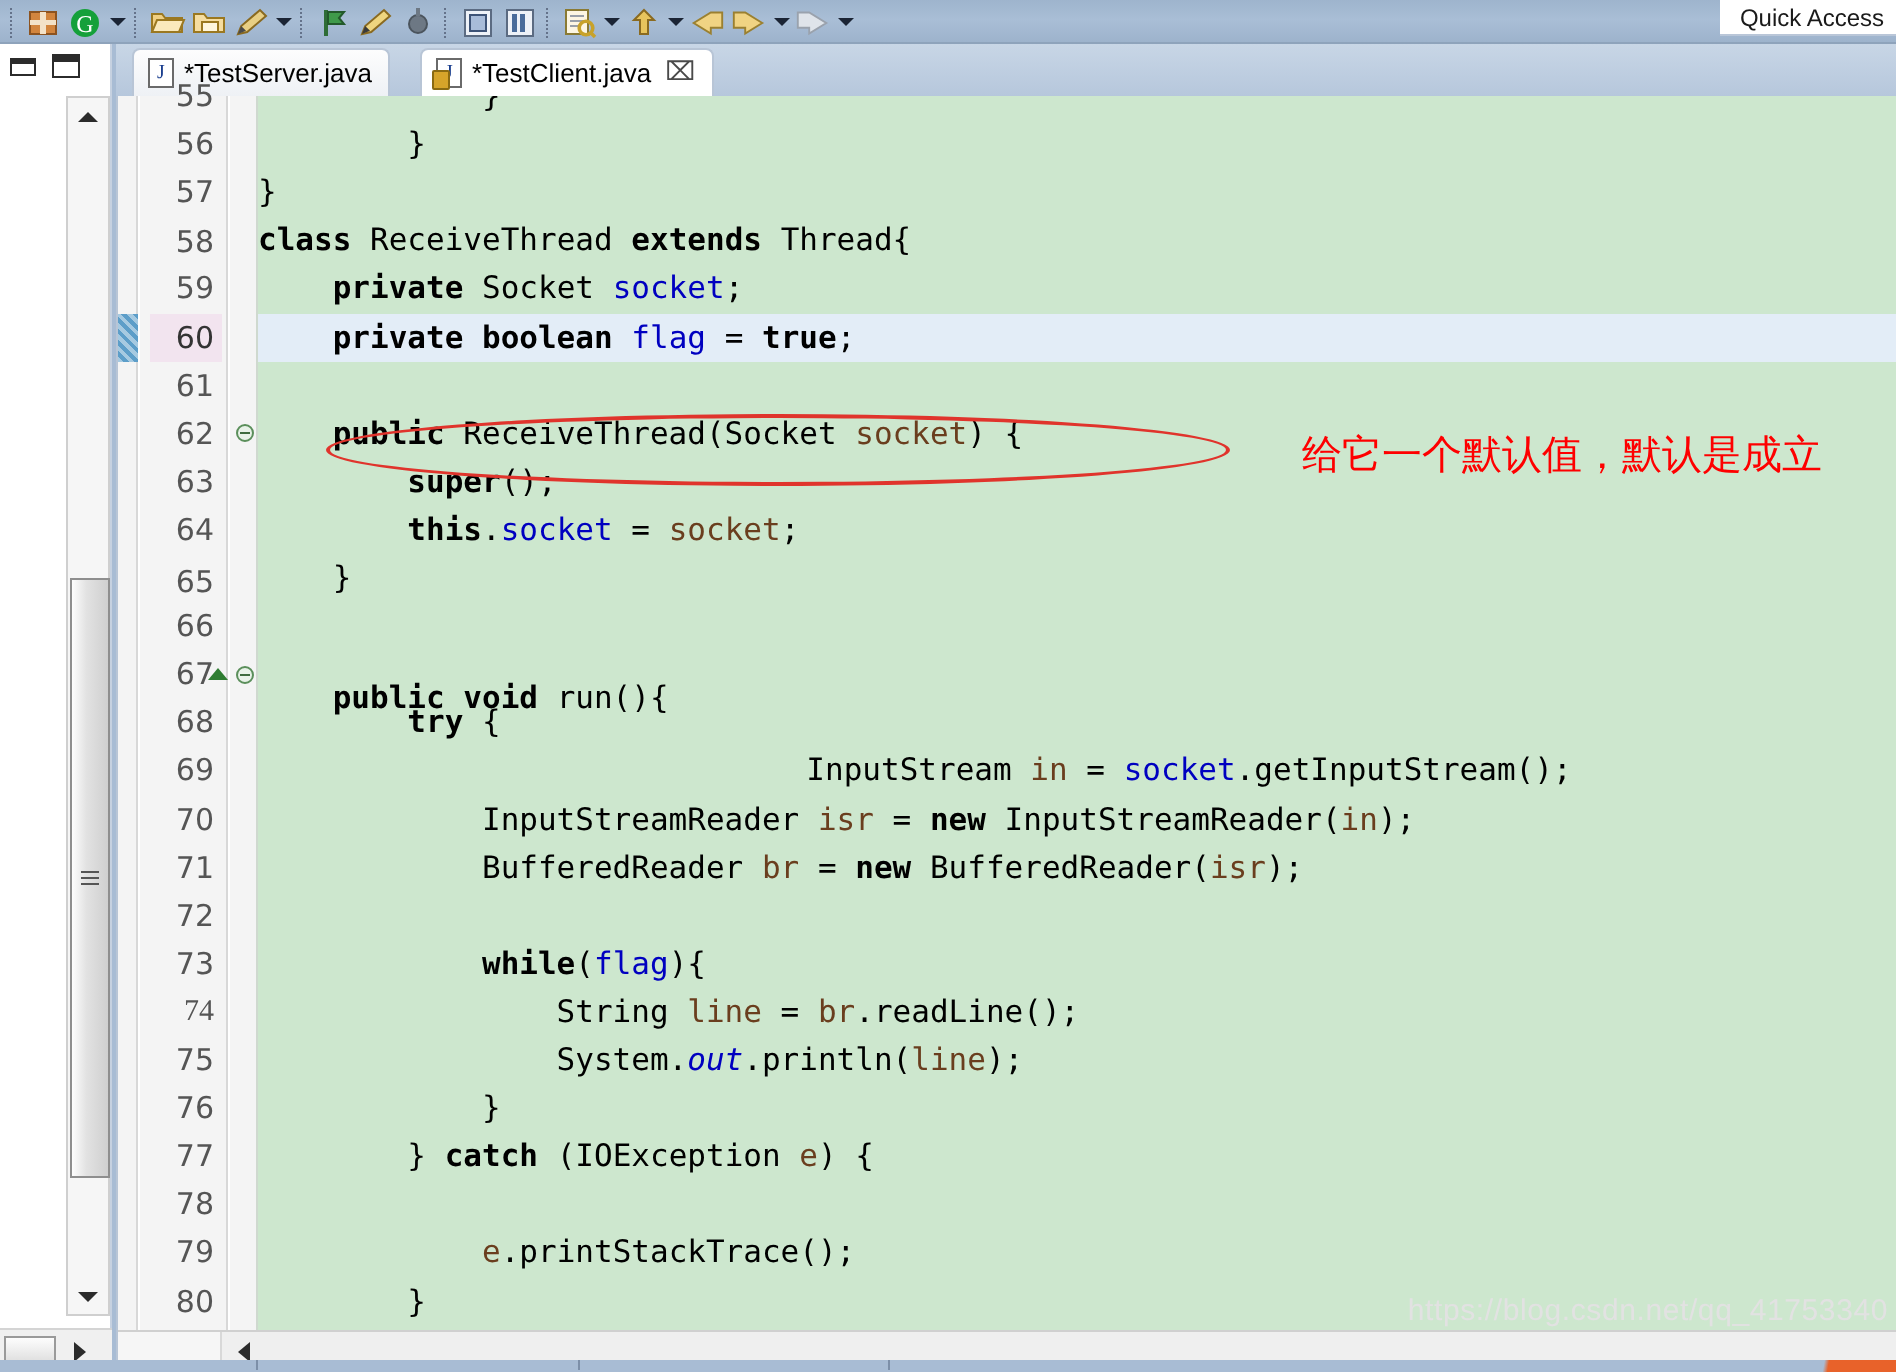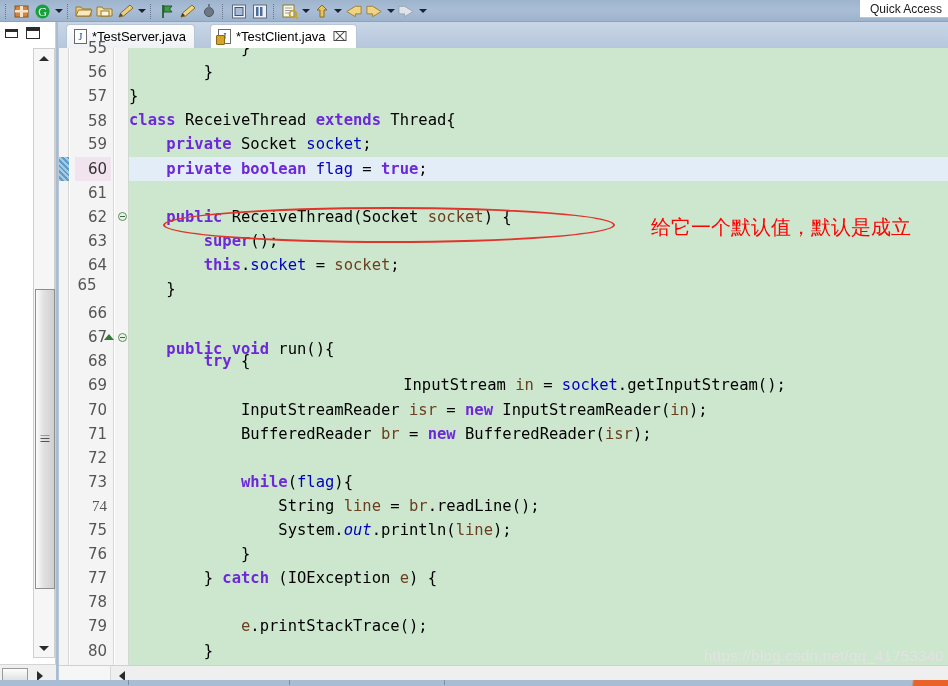--- a/index.html
+++ b/index.html
@@ -232,21 +232,21 @@
     width: 5px; height: 1px; background: #3e6b3e;
   }
   .fold .uptri {
     width: 0; height: 0;
     border-left: 5px solid transparent; border-right: 5px solid transparent;
     border-bottom: 6px solid #2f7d32;
   }
   .fold.occ { left: -9px; width: 10px; }
 
   
-  .kw   { color: #6d28d9; font-weight: bold; }
+  .kw   { color: #000000; font-weight: bold; }
   .fld  { color: #0000c0; }
   .sfld { color: #0000c0; font-style: italic; }
   .pln  { color: #000000; }
   .loc  { color: #6a3e1e; }
 
   
   #ellipse {
     position: absolute;
     left: 104px; top: 159px;
     width: 452px; height: 36px;
@@ -481,21 +481,21 @@
           <div class="ln" style="top: -12px; position: absolute;">55</div>
           <div class="ln" style="top: 12.1px; position: absolute;">56</div>
           <div class="ln" style="top: 36.2px; position: absolute;">57</div>
           <div class="ln" style="top: 61px; position: absolute;">58</div>
           <div class="ln" style="top: 84.4px; position: absolute;">59</div>
           <div class="ln cur" style="top: 108.5px; position: absolute; height: 24.1px;">60</div>
           <div class="ln" style="top: 132.6px; position: absolute;">61</div>
           <div class="ln" style="top: 156.7px; position: absolute;">62</div>
           <div class="ln" style="top: 180.8px; position: absolute;">63</div>
           <div class="ln" style="top: 204.9px; position: absolute;">64</div>
-          <div class="ln" style="top: 225px; position: absolute; text-align: center;">65</div>
+          <div class="ln" style="top: 231px; position: absolute;">65</div>
           <div class="ln" style="top: 253.1px; position: absolute;">66</div>
           <div class="ln" style="top: 277.2px; position: absolute;">67</div>
           <div class="ln" style="top: 301.3px; position: absolute;">68</div>
           <div class="ln" style="top: 325.4px; position: absolute;">69</div>
           <div class="ln" style="top: 349.5px; position: absolute;">70</div>
           <div class="ln" style="top: 373.6px; position: absolute;">71</div>
           <div class="ln" style="top: 397.7px; position: absolute;">72</div>
           <div class="ln" style="top: 421.8px; position: absolute;">73</div>
           <div class="ln" style="top: 445.9px; position: absolute; font-family: Liberation Serif, serif;">74</div>
           <div class="ln" style="top: 470px; position: absolute;">75</div>

